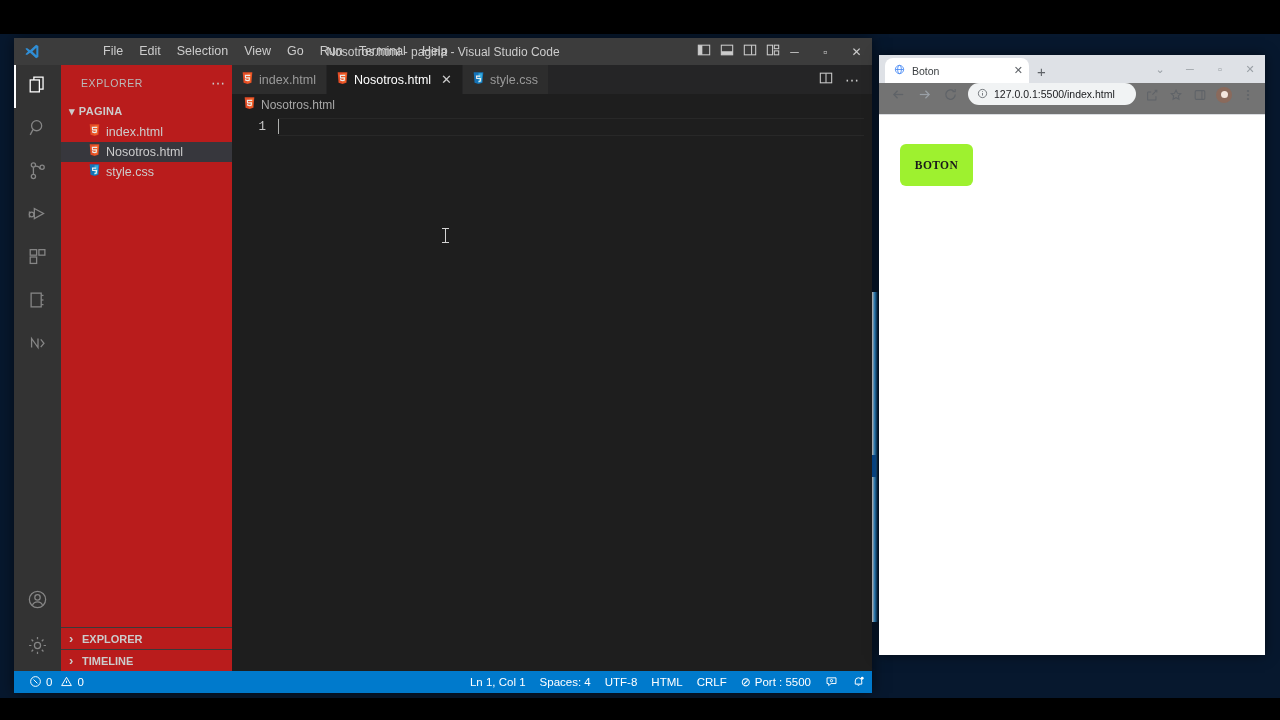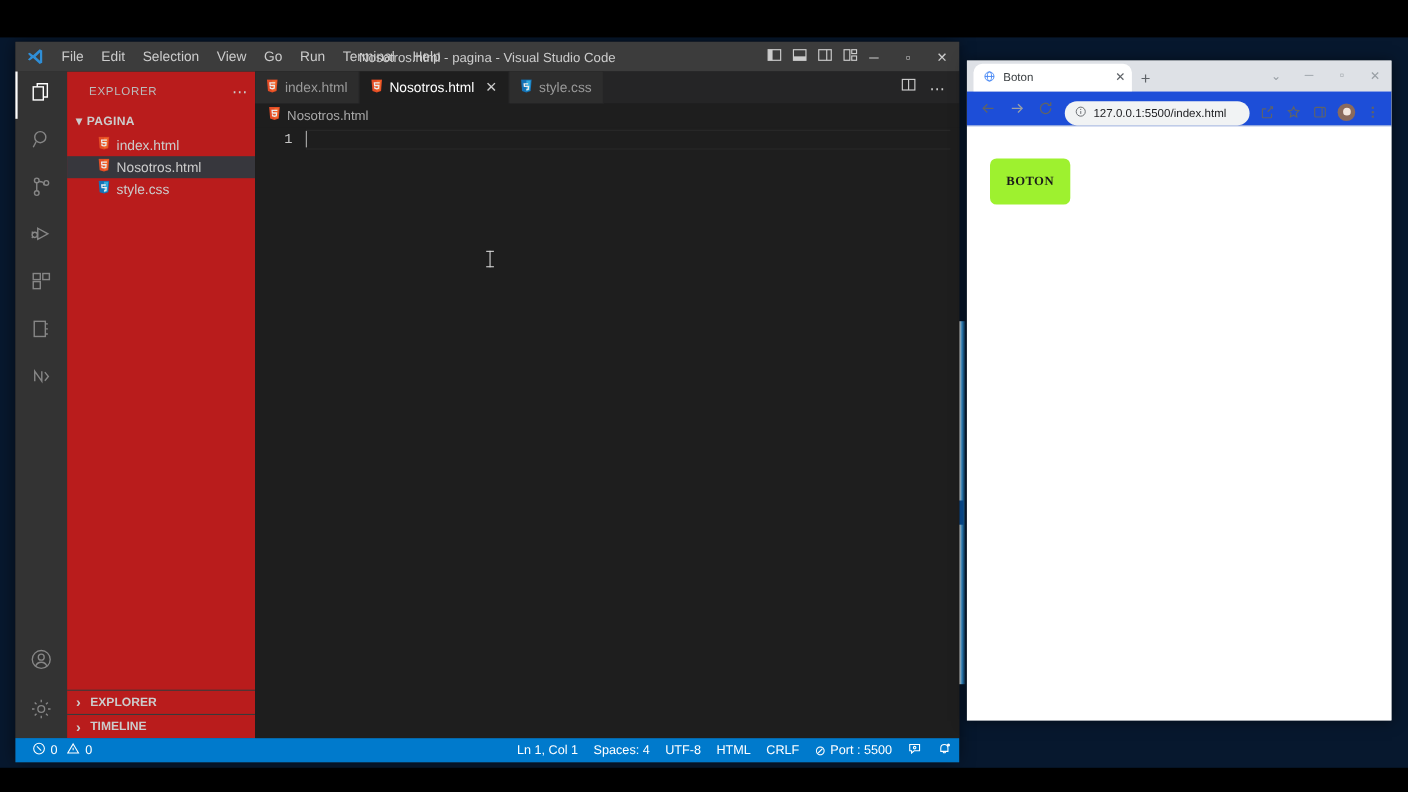--- a/index.html
+++ b/index.html
@@ -42,21 +42,21 @@
   
   #vscode {
     position: absolute; left: 14px; top: 38px; width: 858px; height: 655px;
     background: #1e1e1e;
     display: flex; flex-direction: column;
     box-shadow: 0 0 14px rgba(0,0,0,0.55);
   }
   .vsc-titlebar {
     height: 27px; background: #3c3c3c; color: #cccccc;
     display: flex; align-items: center; flex: none;
-    font-size: 12px; position: relative;
+    font-size: 12px; position: relative; gap: 47px;
   }
   .vsc-logo {
     width: 34px; height: 27px; display:flex; align-items:center; justify-content:center;
   }
   .vsc-menu { display: flex; align-items: center; gap: 0; }
   .vsc-menu-item {
     padding: 3px 8px; font-size: 12.5px; color: #cccccc; white-space: nowrap;
     line-height: 19px;
   }
   .vsc-title-center {
@@ -176,21 +176,21 @@
     margin-left:6px; width:144px; height:25px; background:#ffffff;
     border-radius:8px 8px 0 0; display:flex; align-items:center; gap:7px;
     padding: 0 6px 0 9px; font-size:10.5px; color:#3c4043;
   }
   .cr-tab-title { flex:1; white-space:nowrap; overflow:hidden; text-overflow:ellipsis; }
   .cr-tab-close { font-size:11px; color:#5f6368; }
   .cr-newtab { margin-left:8px; margin-bottom:4px; font-size:15px; color:#5f6368; line-height:1; }
   .cr-winctl { position:absolute; right:0; bottom:2px; display:flex; align-items:center; }
   .cr-winctl div { width:30px; height:24px; display:flex; align-items:center; justify-content:center; color:#9aa0a6; font-size:11px;}
   .cr-toolbar {
-    height: 32px; background:#1d4ed8; display:flex; align-items:flex-end; gap:0; padding: 0 6px;
+    height: 32px; background:#737373; display:flex; align-items:flex-start; gap:0; padding: 0 6px;
     border-bottom:1px solid #dadce0;
   }
   .cr-navbtn { width:26px; height:26px; display:flex; align-items:center; justify-content:center; color:#5f6368; }
   .cr-omnibox {
     flex:1; height:22px; background:#f1f3f4; border-radius:11px; display:flex; align-items:center;
     gap:6px; padding: 0 9px; margin: 0 5px; font-size:10.5px; color:#202124;
   }
   .cr-icons { display:flex; align-items:center; gap:2px; }
   .cr-icon { width:22px; height:24px; display:flex; align-items:center; justify-content:center; color:#5f6368; }
   .cr-avatar { width:16px; height:16px; border-radius:50%; background:#8a6a5c; display:flex; align-items:center; justify-content:center;}

